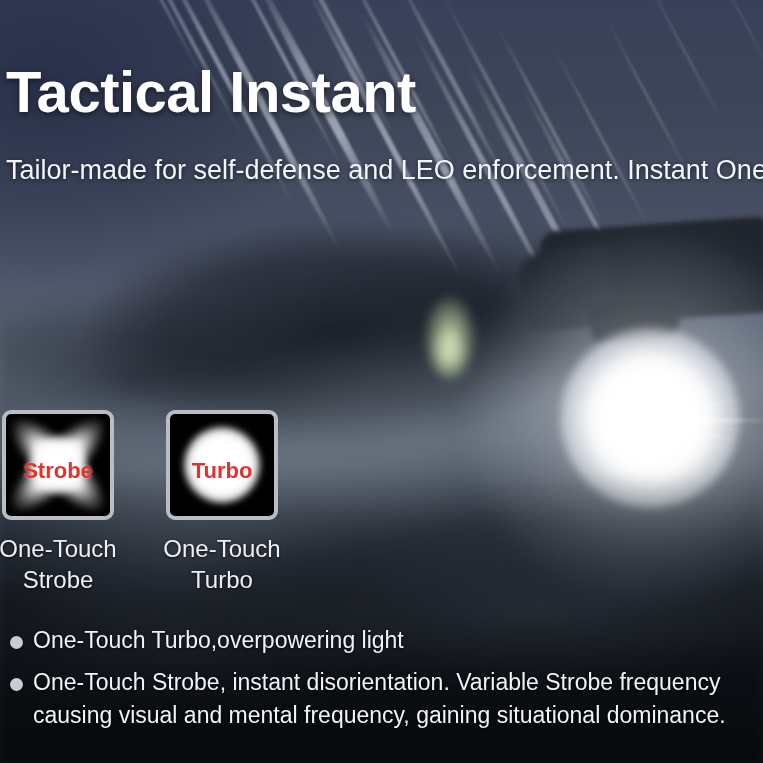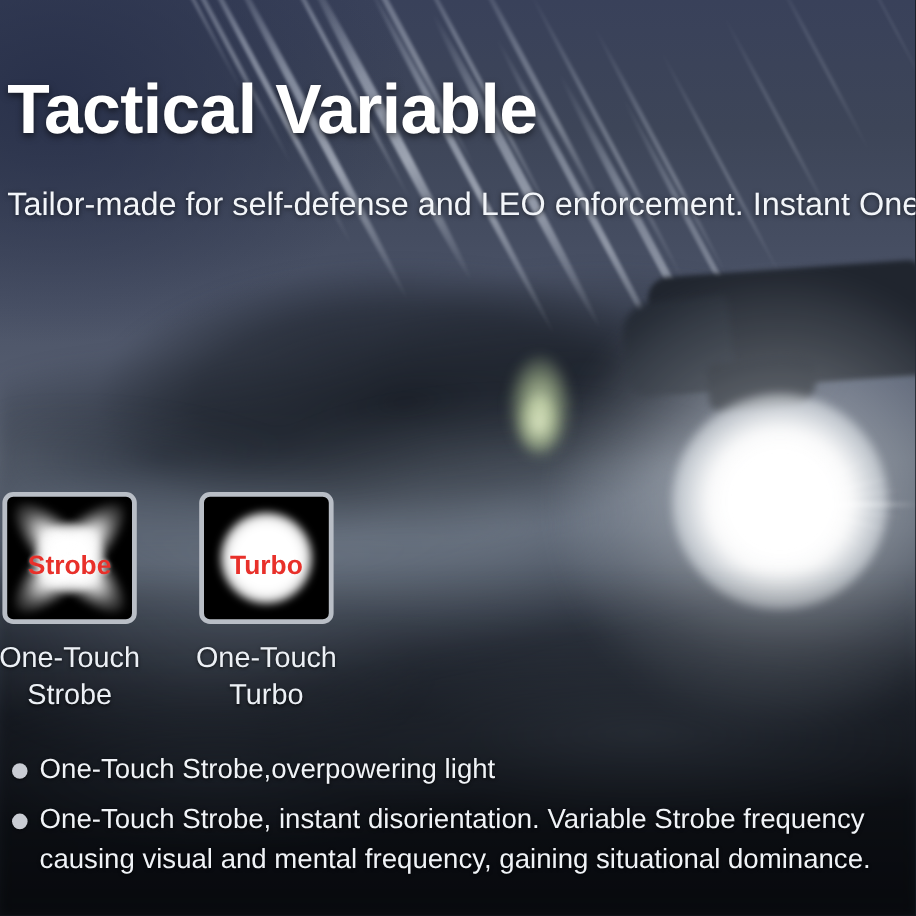--- a/index.html
+++ b/index.html
@@ -379,21 +379,21 @@
       <div class="ray" style="width: 104px; height: 2px; opacity: 0.5; transform: rotate(7deg);"></div>
       <div class="ray" style="width: 106px; height: 2px; opacity: 0.5; transform: rotate(-6deg);"></div>
       <div class="ray" style="width: 86px; height: 2px; opacity: 0.4; transform: rotate(21deg);"></div>
       <div class="ray" style="width: 88px; height: 2px; opacity: 0.4; transform: rotate(-20deg);"></div>
       <div class="ray" style="width: 72px; height: 2px; opacity: 0.34; transform: rotate(35deg);"></div>
     </div>
   <div class="burst-core"></div>
 
   <div class="bg-layer bg-smoke"></div>
 
-  <div class="title">Tactical Variable</div>
+  <div class="title">Tactical Instant</div>
   <div class="subtitle">Tailor-made for self-defense and LEO enforcement.
 Instant One-Touch Strobe anytime.</div>
 
   <div class="icon-box" id="box-strobe">
     <div class="glow-x a"></div>
     <div class="glow-x b"></div>
     <div class="glow-x-core"></div>
     <div class="box-label">Strobe</div>
   </div>
 
@@ -403,21 +403,21 @@
   </div>
 
   <div class="caption" id="cap-strobe">One-Touch
 Strobe</div>
   <div class="caption" id="cap-turbo">One-Touch
 Turbo</div>
 
   <div class="bullets">
     <div class="bullet-row">
       <span class="bullet-dot"></span>
-      <span class="bullet-text">One-Touch Strobe,overpowering light</span>
+      <span class="bullet-text">One-Touch Turbo,overpowering light</span>
     </div>
     <div class="bullet-row">
       <span class="bullet-dot"></span>
       <span class="bullet-text">One-Touch Strobe, instant disorientation.  Variable Strobe frequency
 causing visual and mental frequency, gaining situational dominance.</span>
     </div>
   </div>
 
 </div>
 

